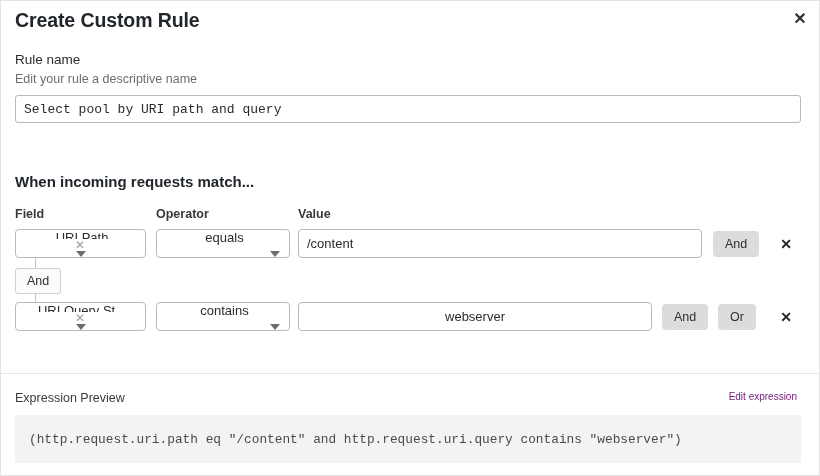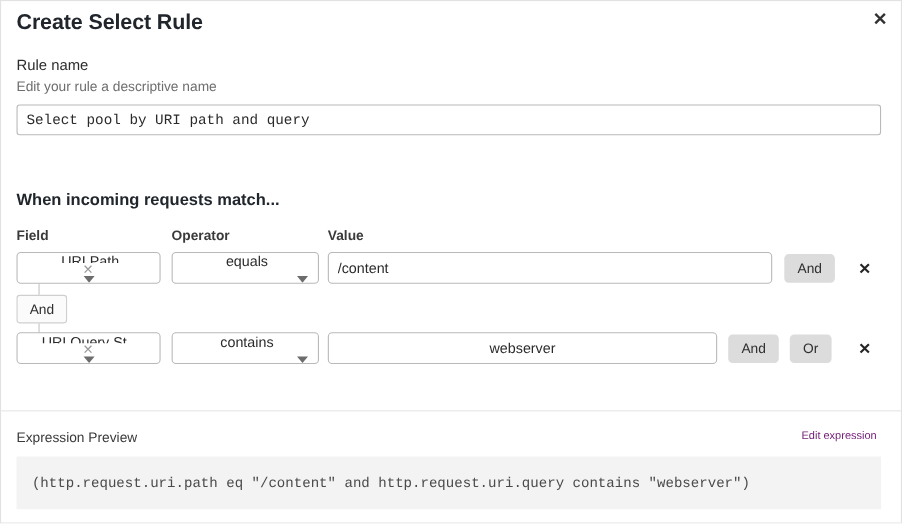--- a/index.html
+++ b/index.html
@@ -301,21 +301,21 @@
     white-space: pre;
     overflow: hidden;
   }
 </style>
 </head>
 <body>
 
 <div class="modal">
 
   <div class="modal-header">
-    <div class="modal-title">Create Select Rule</div>
+    <div class="modal-title">Create Custom Rule</div>
     <button class="close-btn">✕</button>
   </div>
 
   <div class="rule-name-section">
     <div class="field-label">Rule name</div>
     <div class="field-help">Edit your rule a descriptive name</div>
     <input class="text-input" type="text" value="Select pool by URI path and query" style="">
   </div>
 
   <div class="section-heading">When incoming requests match...</div>

